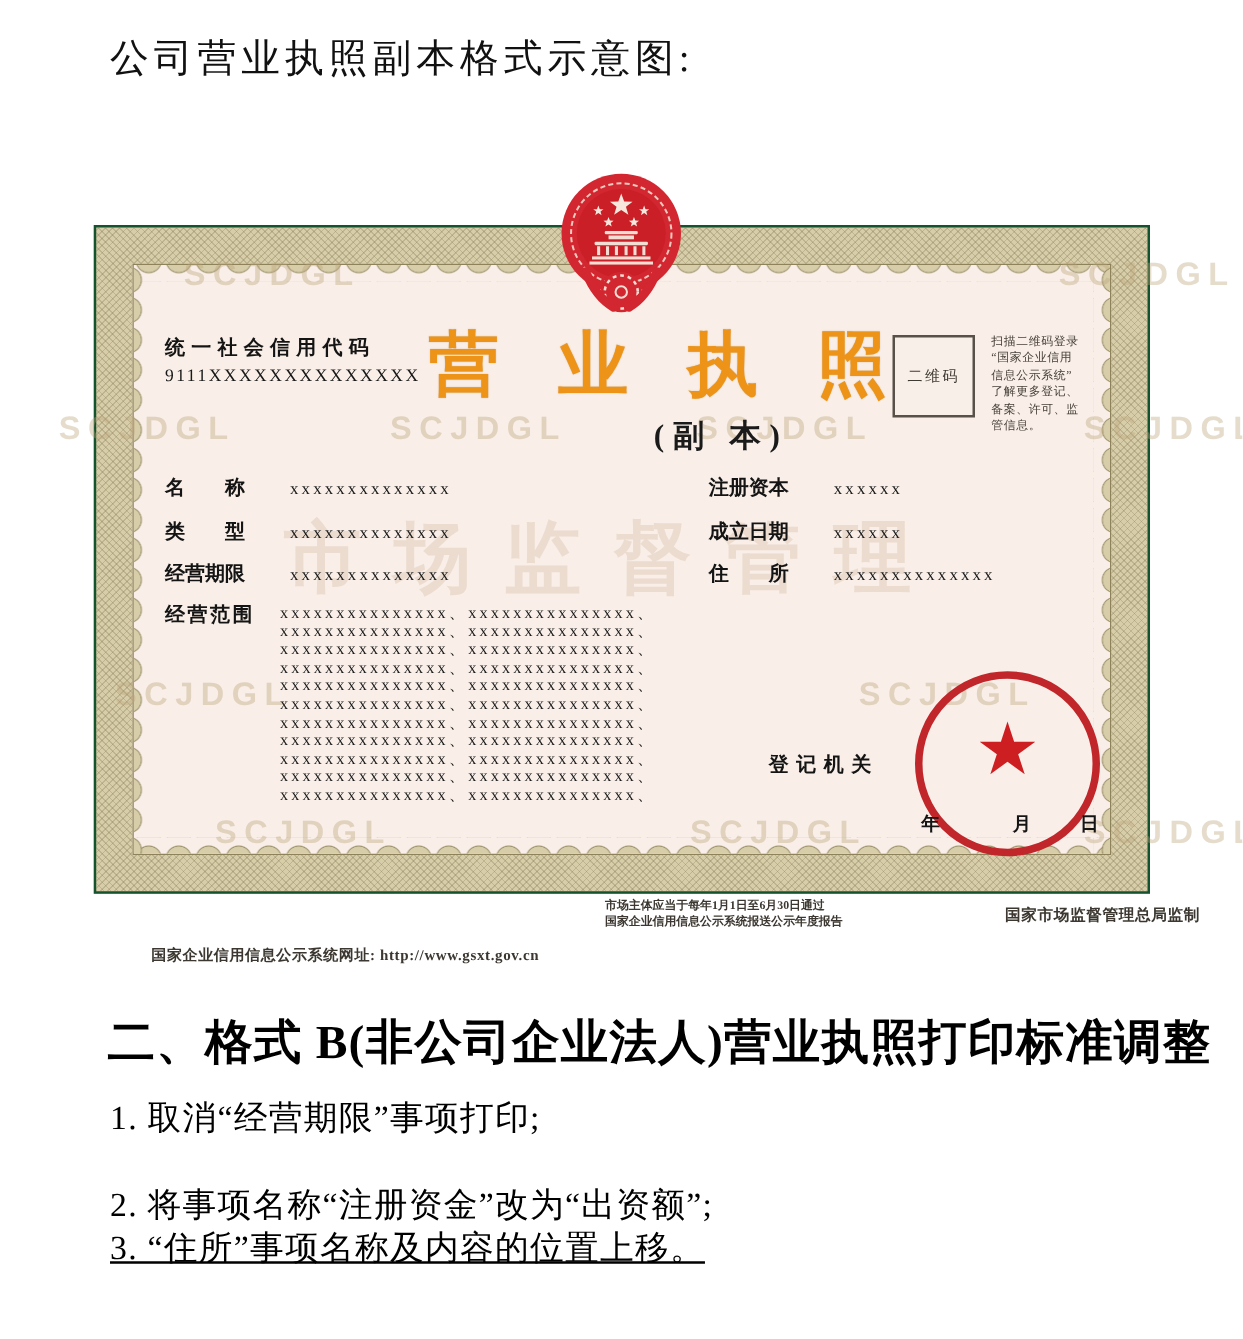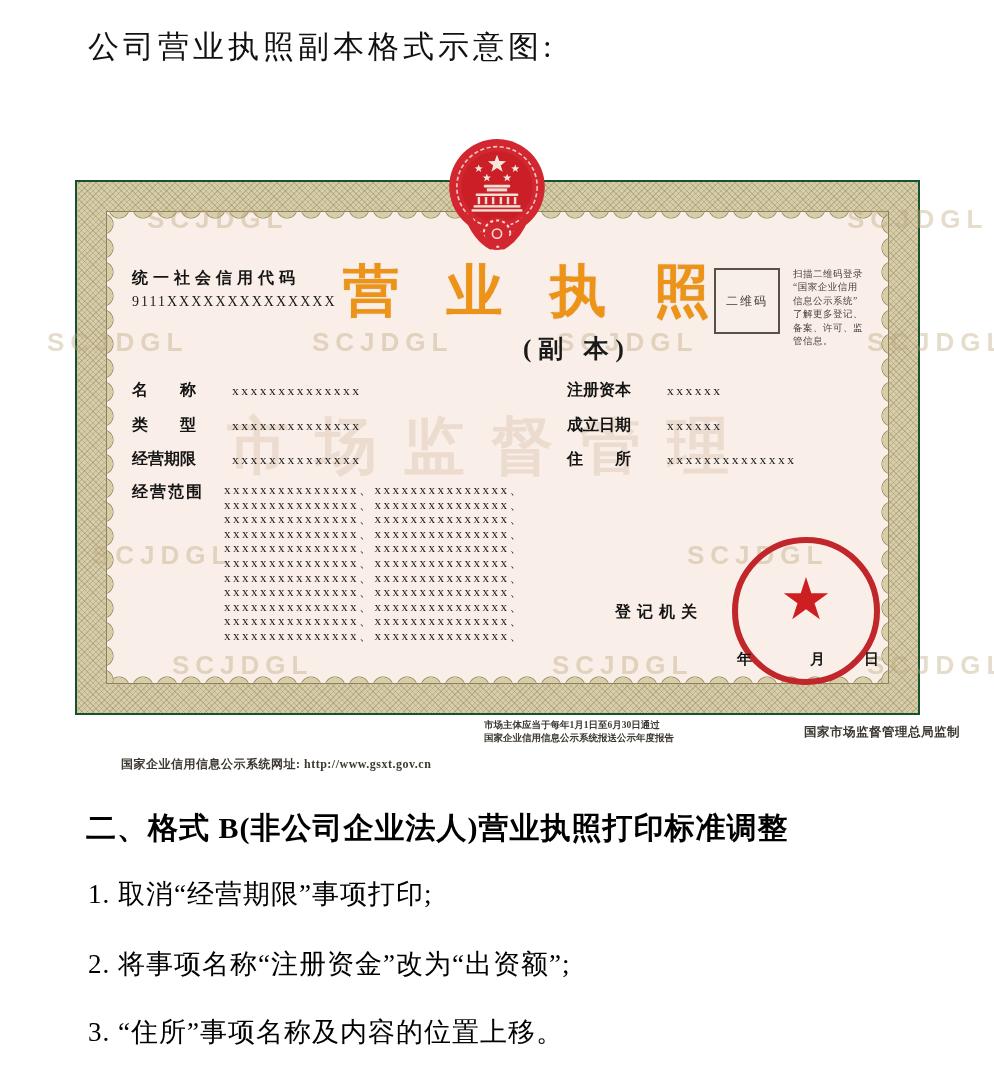--- a/index.html
+++ b/index.html
@@ -4,23 +4,23 @@
 <style>
   html,body{margin:0;padding:0;background:#ffffff;}
   .page{
     position:relative;width:994px;height:1071px;background:#ffffff;overflow:hidden;
     font-family:"Liberation Serif","DejaVu Serif",serif;color:#111;
   }
   .abs{position:absolute;}
 
   
   .doc-title{left:88px;top:26px;font-size:31px;letter-spacing:4px;color:#111;font-weight:400;}
-  .sec-heading{left:86px;top:808px;font-size:30px;font-weight:700;letter-spacing:1px;color:#000;}
+  .sec-heading{left:86px;top:808px;font-size:38px;font-weight:700;letter-spacing:1px;color:#000;}
   .doc-item{left:88px;font-size:27px;letter-spacing:1px;color:#000;}
-  .item1{top:876px;} .item2{top:946px;} .item3{top:1014px;}
+  .item1{top:876px;} .item2{top:946px;} .item3{top:980px;text-decoration:underline;}
 
   
   .license{
     left:75px;top:180px;width:845px;height:535px;
     background:#d7cda9;border:2px solid #14532d;box-sizing:border-box;
   }
   .license .band-texture{
     position:absolute;inset:0;
     background:
       repeating-linear-gradient(45deg, rgba(125,115,78,.28) 0 1px, transparent 1px 4px),

